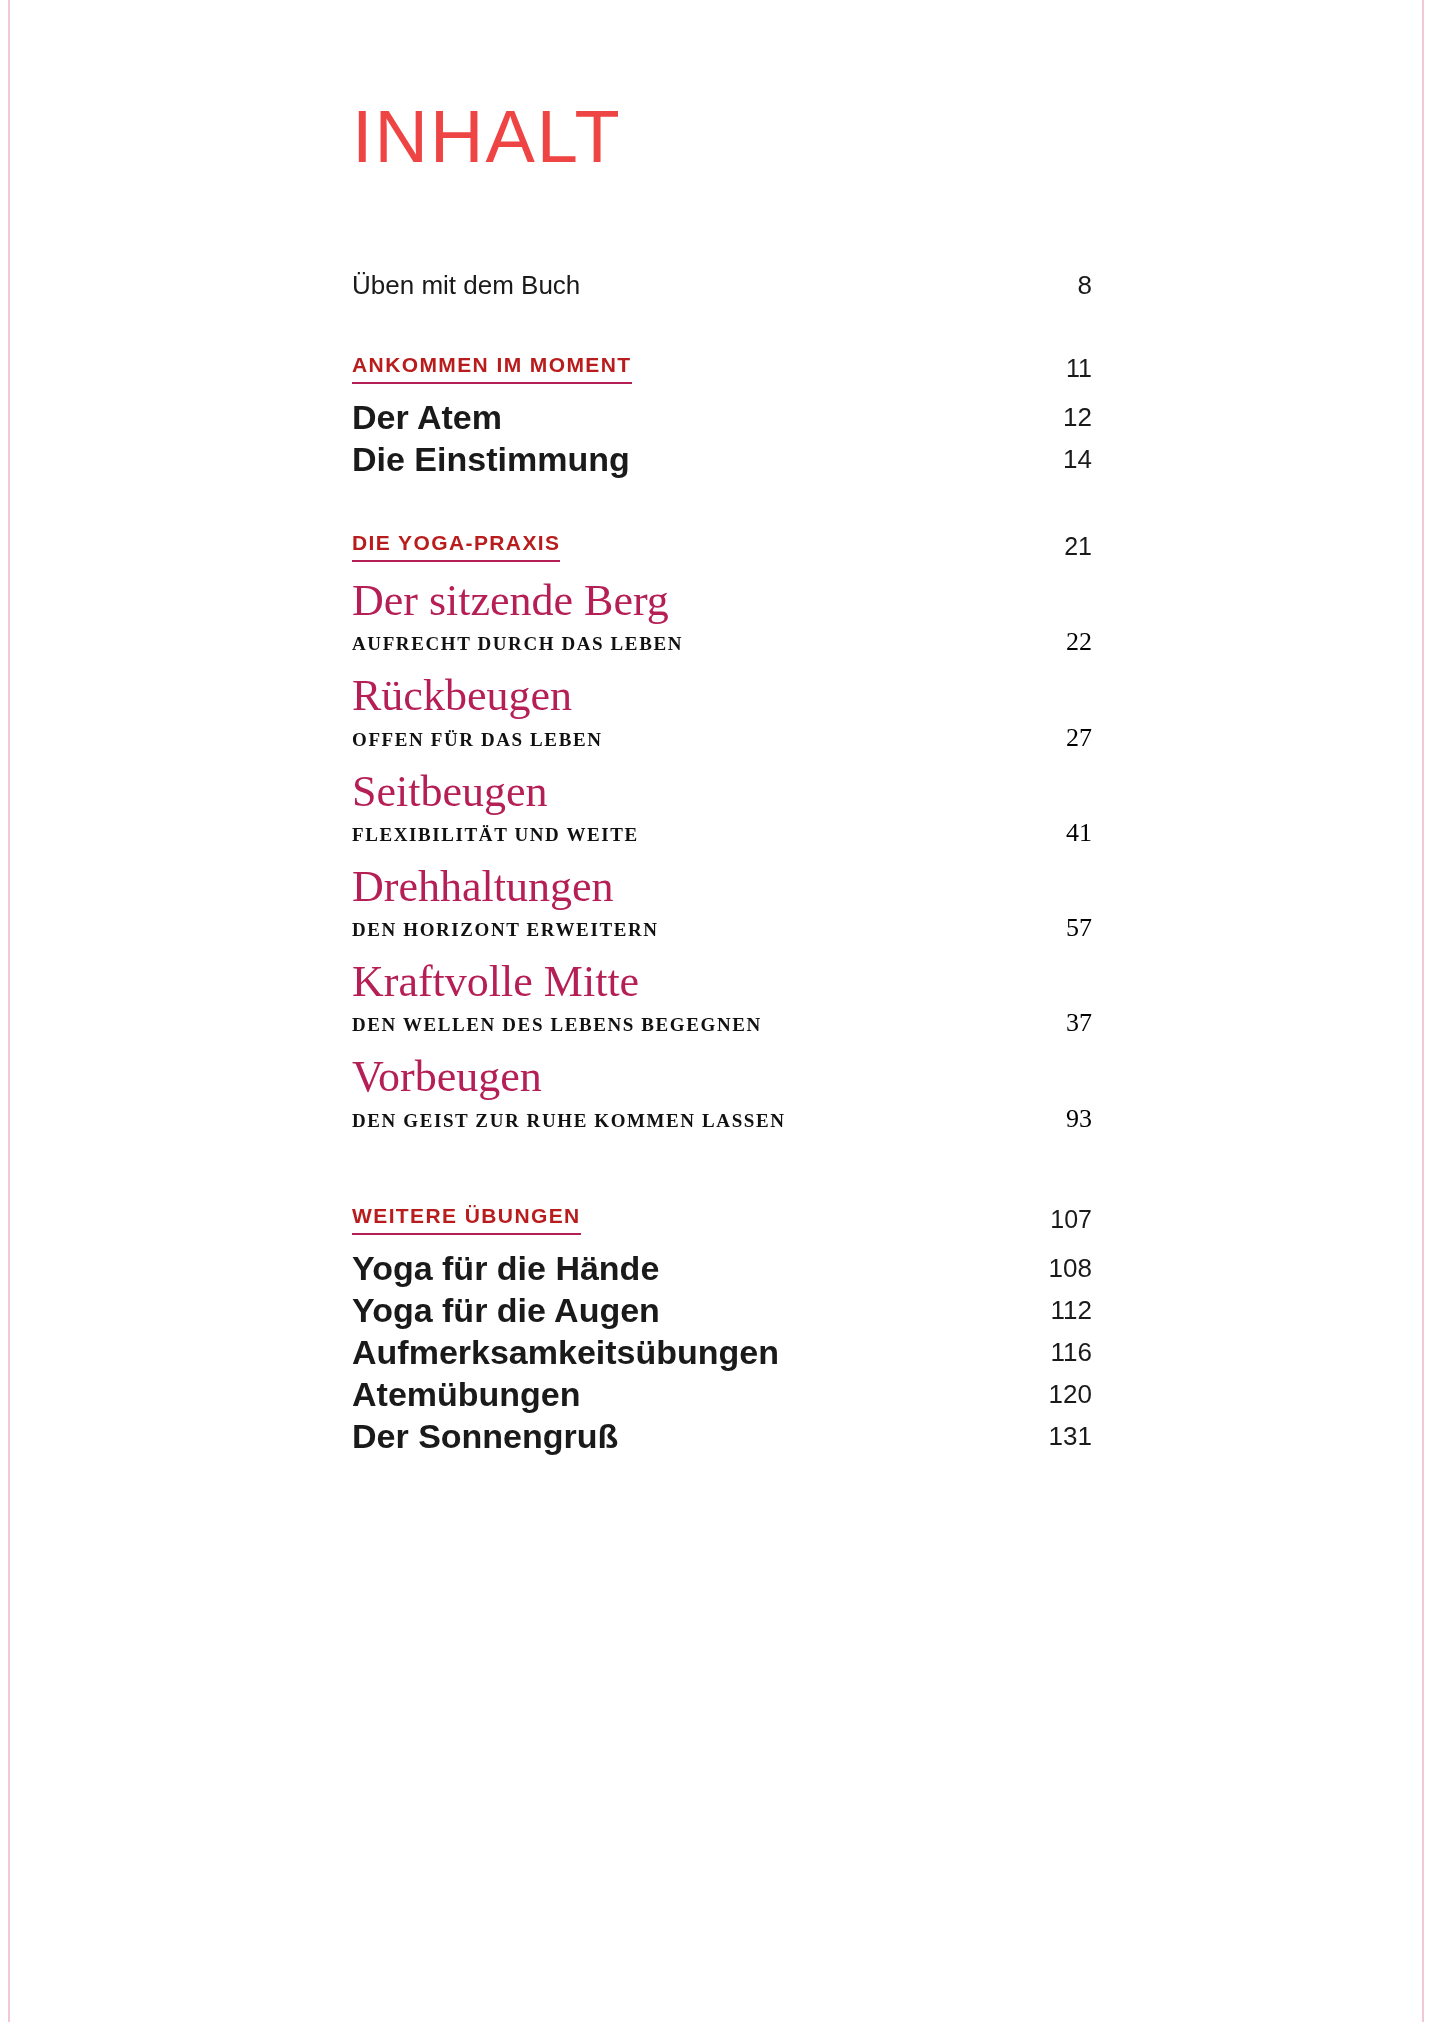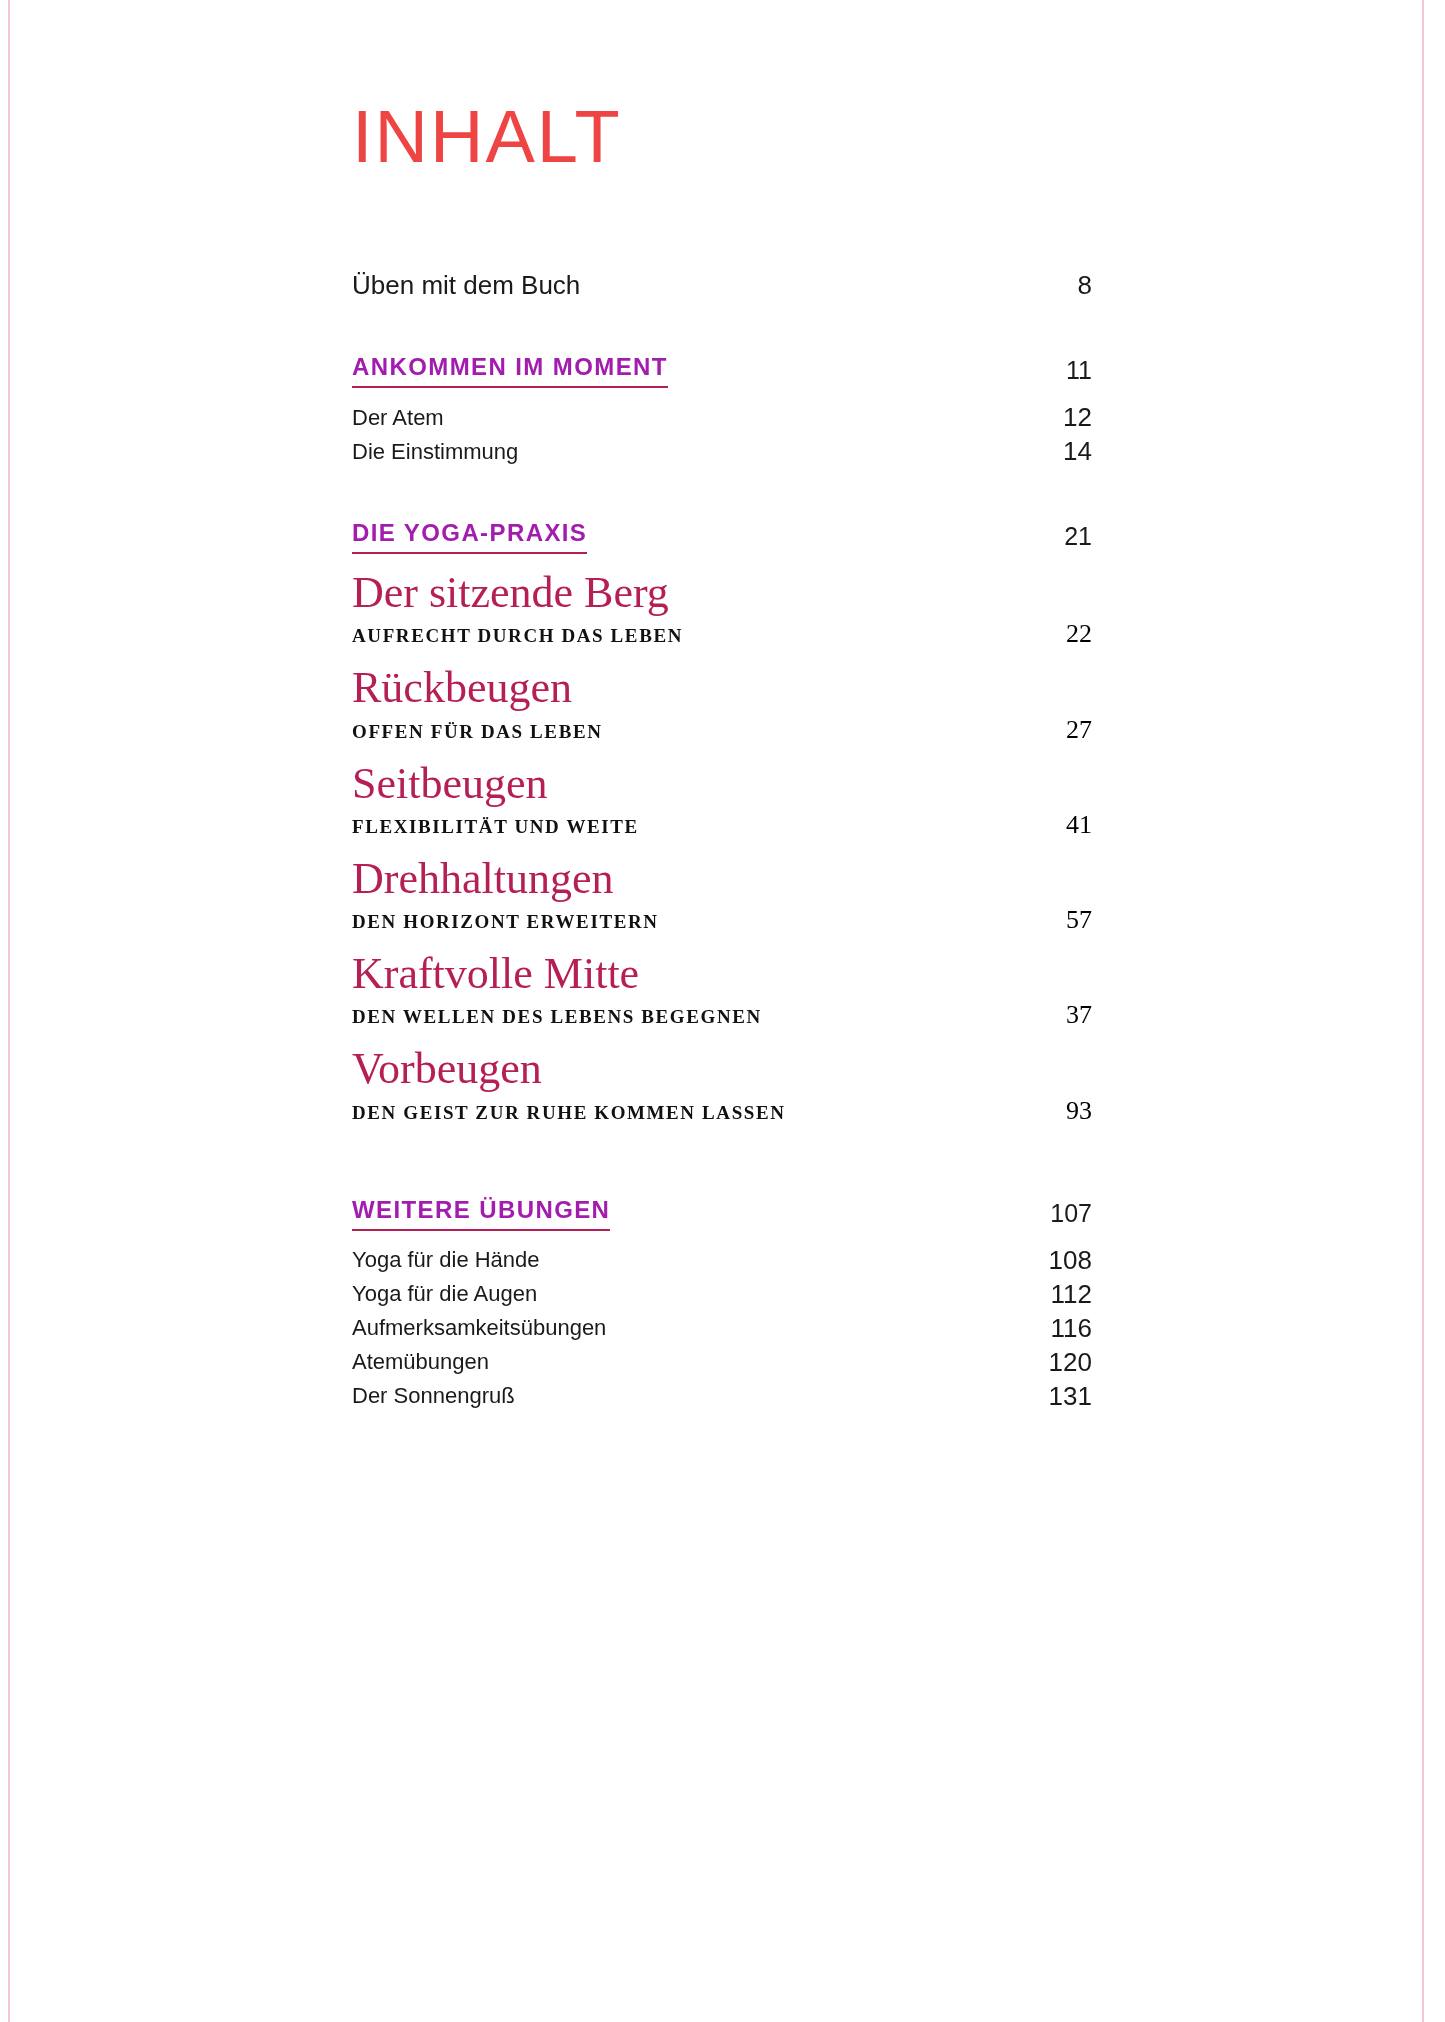--- a/index.html
+++ b/index.html
@@ -75,36 +75,36 @@
     font-size: 26px;
     color: #1a1a1a;
     font-weight: 400;
   }
 
   
   .section-head {
     margin-top: 52px;
   }
   .section-head .label {
-    font-size: 24px;
+    font-size: 21px;
     font-weight: 700;
     letter-spacing: 1.4px;
-    color: #a21caf;
+    color: #b91c1c;
     text-transform: uppercase;
     border-bottom: 2.5px solid #b51f55;
     padding-bottom: 5px;
   }
   .section-head .page-num { font-size: 25px; }
 
   .sub-list { margin-top: 14px; }
   .sub-list .row { margin-top: 3px; }
   .sub-list .label {
-    font-size: 22px;
+    font-size: 34px;
     color: #1a1a1a;
-    font-weight: 400;
+    font-weight: 700;
   }
 
   
   .chapter { margin-top: 14px; font-family: Liberation Serif, serif; }
   .chapter .chapter-title {
     font-size: 44px;
     font-weight: 300;
     color: #b51f55;
     line-height: 1.12;
     margin: 0;

